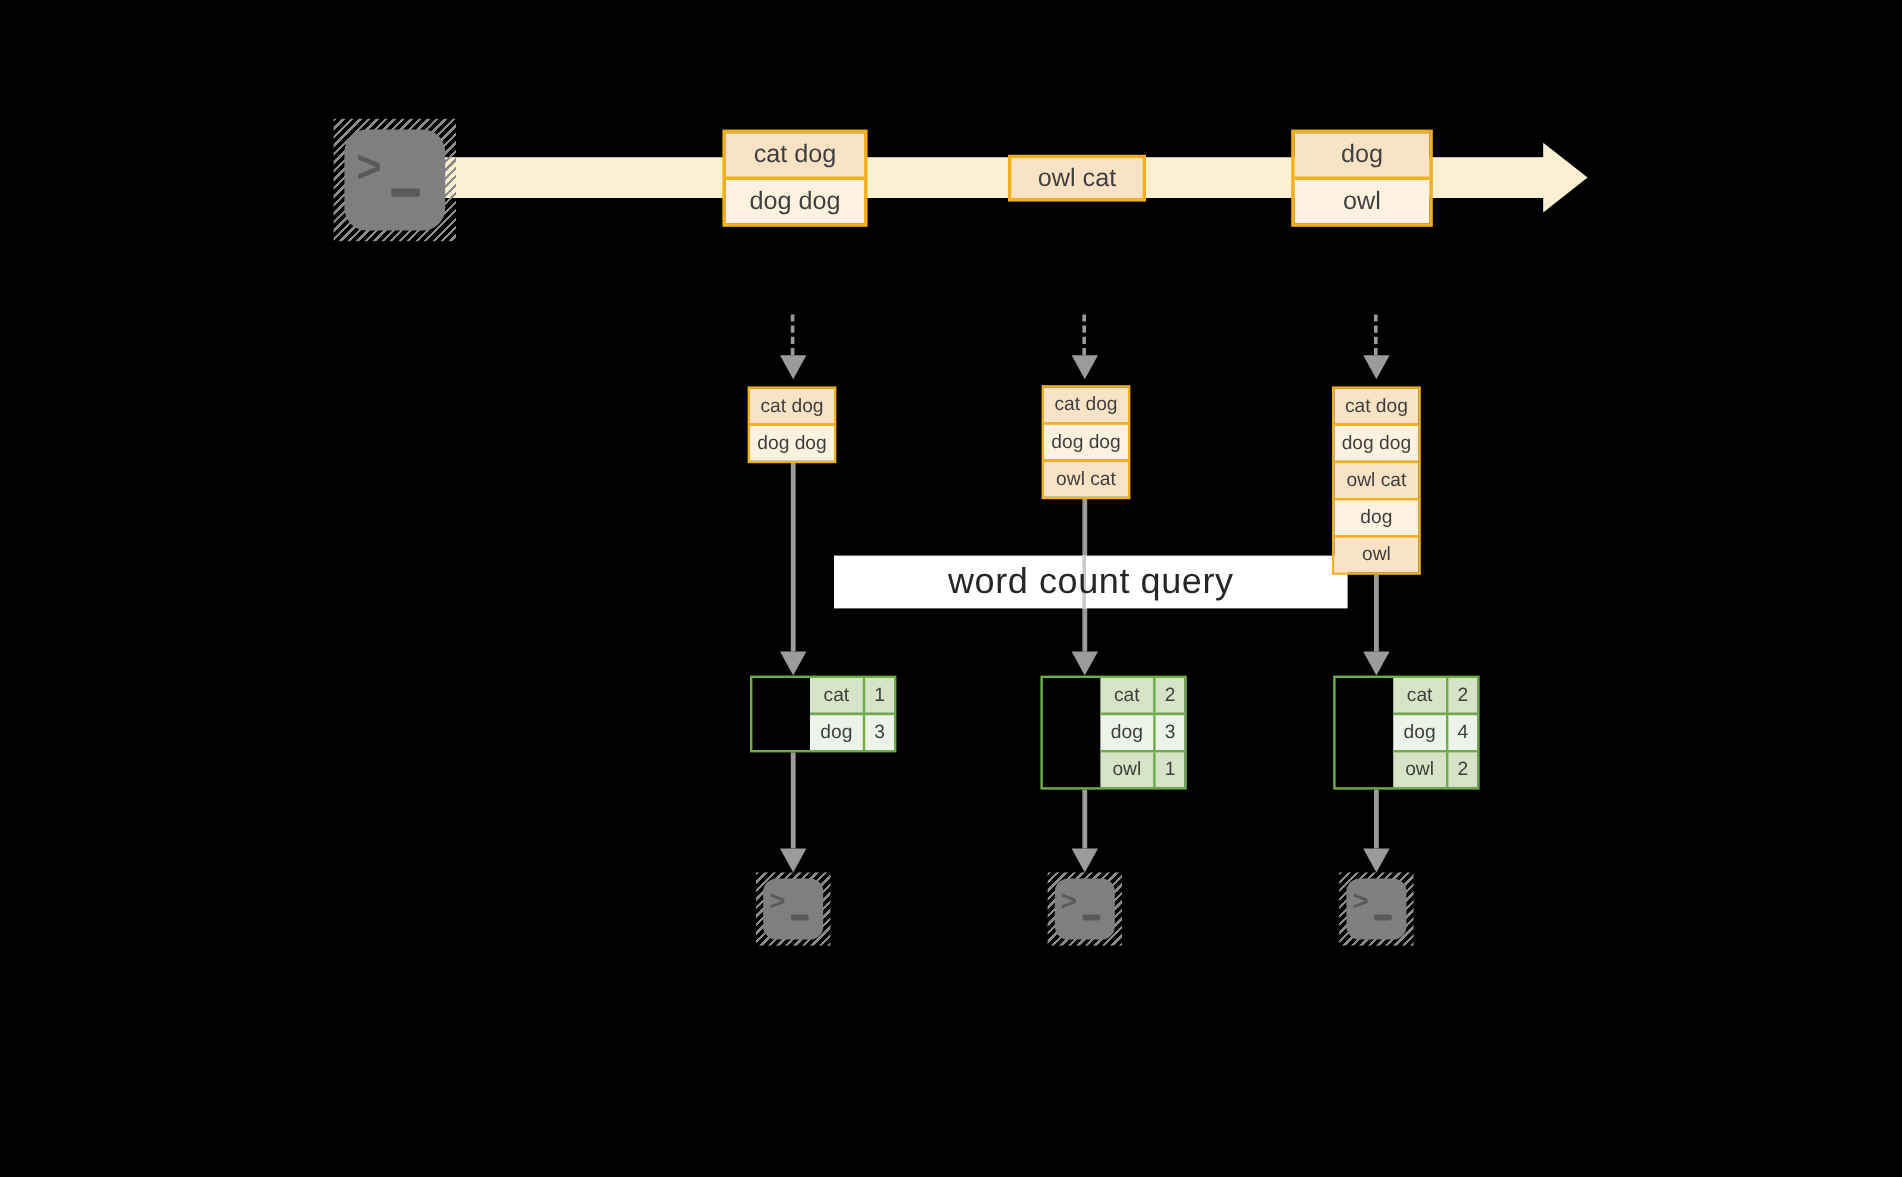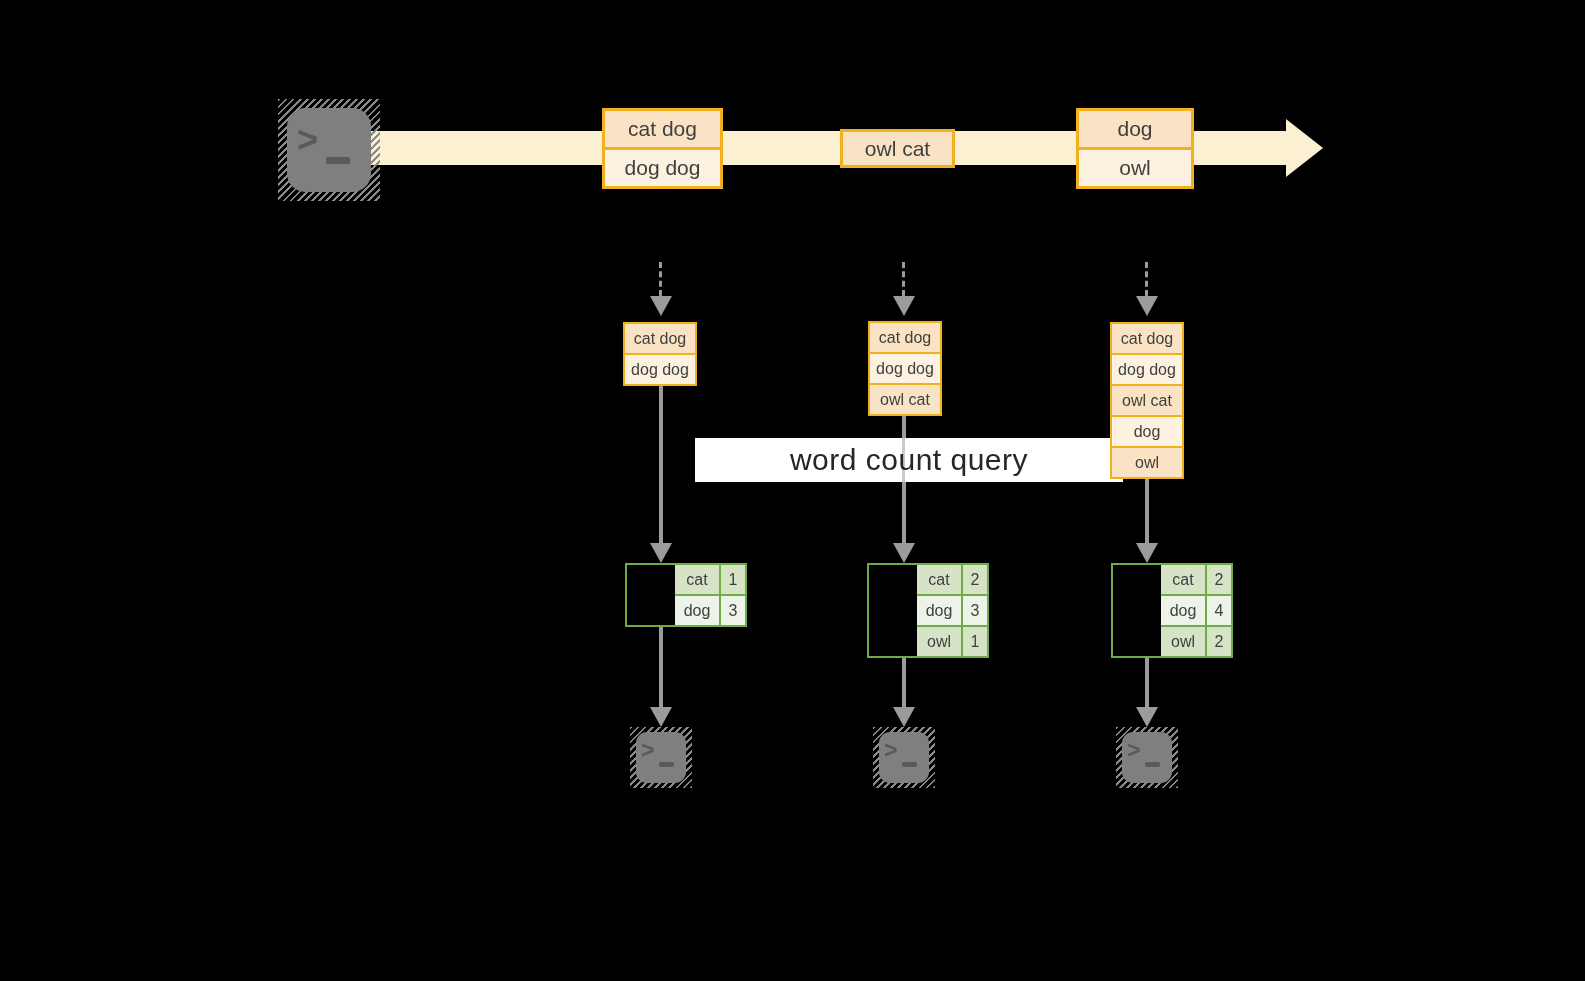--- a/index.html
+++ b/index.html
@@ -104,21 +104,21 @@
     <div class="row fill-a">owl</div>
   </div>
 
   <div class="abs solidline" style="left:659px;top:384px;height:159px;"></div>
   <div class="abs tri-down" style="left:650px;top:543px;"></div>
   <div class="abs solidline" style="left:902px;top:414px;height:129px;"></div>
   <div class="abs tri-down" style="left:893px;top:543px;"></div>
   <div class="abs solidline" style="left:1145px;top:479px;height:64px;"></div>
   <div class="abs tri-down" style="left:1136px;top:543px;"></div>
 
-  <div class="abs banner" style="left:695px;top:438px;width:428px;height:44px;">
+  <div class="abs banner" style="left:695px;top:463px;width:428px;height:44px;">
     <div class="banner-line" style="left:207px;"></div>
     <span class="banner-label">word count query</span>
   </div>
 
   <div class="abs gtable" style="left:625px;top:563px;">
     <div class="trow gfill-a">
       <div class="wcell">cat</div>
       <div class="ccell">1</div>
     </div>
     <div class="trow gfill-b">

